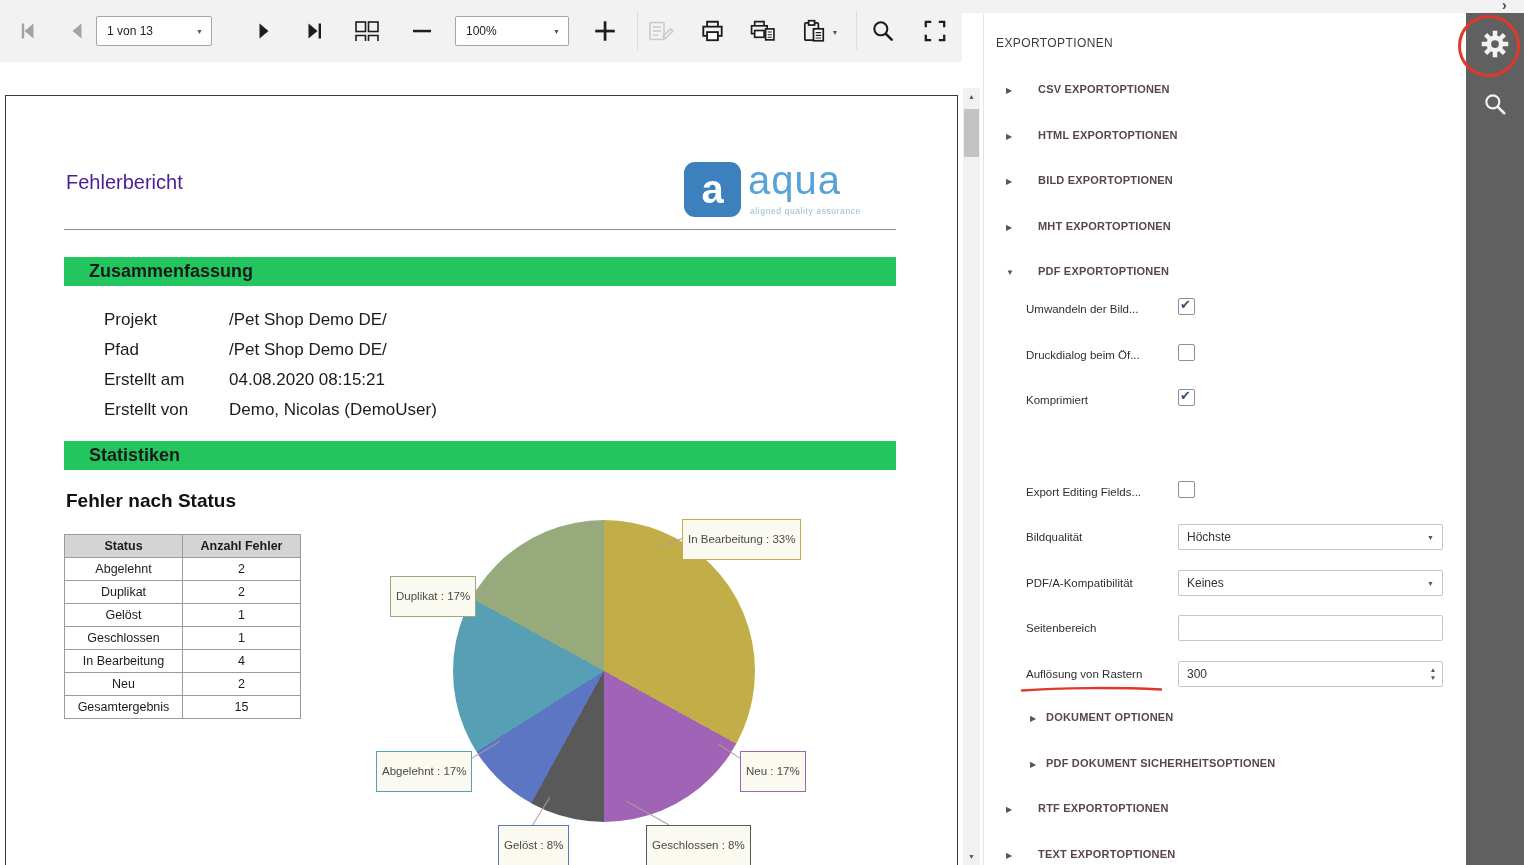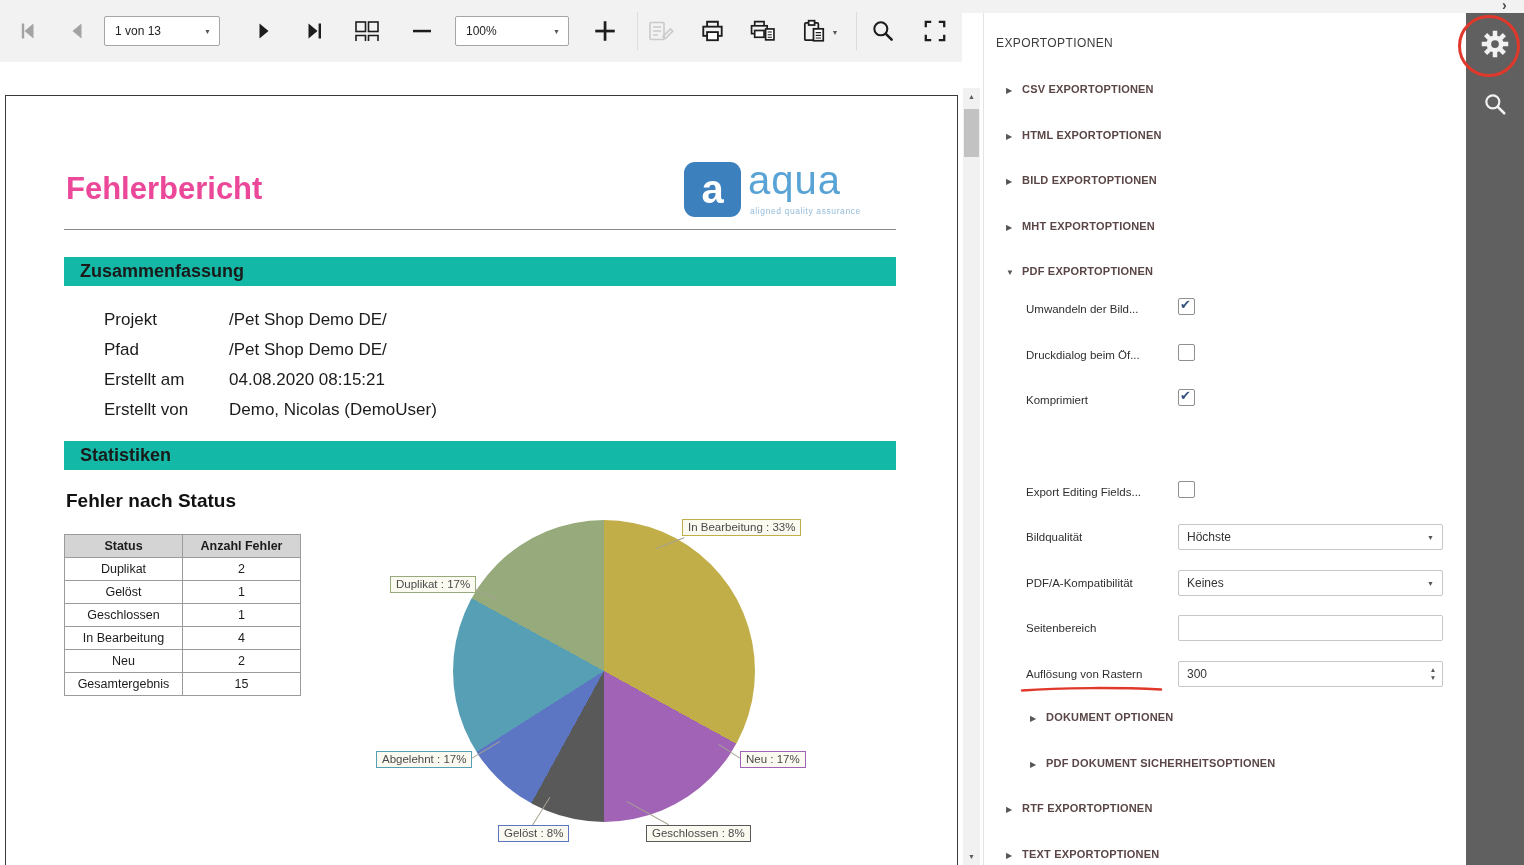--- a/index.html
+++ b/index.html
@@ -14,66 +14,66 @@
   .combo { position:absolute; top:16px; height:30px; background:#fff; border:1px solid #a6a6a6; border-radius:2px;
            display:flex; align-items:center; padding:0 8px 0 10px; cursor:pointer; }
   .combo .combo-value { flex:1; font-size:12px; color:#222; }
   .caret-glyph { font-size:7px; color:#555; line-height:7px; }
 
   
   .doc-area { position:absolute; left:0; top:62px; width:962px; height:803px; background:#fff; }
   .page { position:absolute; left:5px; top:33px; width:953px; height:900px; background:#fff;
           border:1px solid #3a3a3a; overflow:hidden; }
 
-  .report-title { position:absolute; left:60px; top:75px; font-size:31px; color:#ec4899;font-weight:bold; }
+  .report-title { position:absolute; left:60px; top:75px; font-size:20px; color:#4c1d95; }
   .title-rule { position:absolute; left:58px; top:133px; width:832px; height:1px; background:#8a8a8a; }
 
   .logo { position:absolute; left:678px; top:66px; width:180px; height:56px; }
   .logo-mark { position:absolute; left:0; top:0; width:57px; height:55px; background:#3c80be; border-radius:11px;
                color:#fff; font-size:40px; font-weight:bold; display:flex; align-items:center; justify-content:center; }
   .logo-word { position:absolute; left:64px; top:-4px; font-size:40px; color:#58a3d6; letter-spacing:1px; }
   .logo-tagline { position:absolute; left:66px; top:44px; font-size:8.5px; color:#93bcd9; letter-spacing:.6px; }
 
-  .section-bar { position:absolute; left:58px; width:832px; height:29px; background:#14b8a6;
-                 font-size:18px; font-weight:bold; color:#1a1a1a; line-height:29px; padding-left:16px; }
+  .section-bar { position:absolute; left:58px; width:832px; height:29px; background:#22c55e;
+                 font-size:18px; font-weight:bold; color:#1a1a1a; line-height:29px; padding-left:25px; }
   .sum-row { position:absolute; left:0; width:100%; height:20px; }
   .sum-label { position:absolute; left:98px; font-size:17px; color:#1c1c1c; }
   .sum-value { position:absolute; left:223px; font-size:17px; color:#1c1c1c; }
 
   .chart-heading { position:absolute; left:60px; top:394px; font-size:19px; font-weight:bold; color:#111; }
 
   table.status-table { position:absolute; left:58px; top:438px; border-collapse:collapse; }
   .status-table th, .status-table td { border:1px solid #9b9b9b; font-size:12.5px; color:#1c1c1c;
                                        text-align:center; height:23px; padding:0 4px; }
   .status-table th { background:#d4d4d4; font-weight:bold; width:118px; }
   .status-table td { background:#fff; width:118px; }
 
   .pie { position:absolute; left:447px; top:424px; width:302px; height:302px; border-radius:50%; }
-  .callout { position:absolute; font-size:11.5px; line-height:13px; padding:1px 5px; background:#fbfaf0;
+  .callout { position:absolute; font-size:11.5px; line-height:13px; padding:13px 5px; background:#fbfaf0;
              border:1px solid #999; color:#4a4a4a; white-space:nowrap; z-index:3; }
   .leader { position:absolute; height:1px; background:#a8a292; transform-origin:0 0; z-index:2; }
 
   
   .vscroll { position:absolute; left:963px; top:88px; width:17px; height:777px; background:#f1f1f1; }
   .vscroll .sc-btn { position:absolute; left:0; width:17px; height:17px; border:none; background:#f1f1f1;
                      font-size:7px; color:#5c5c5c; display:flex; align-items:center; justify-content:center; cursor:pointer; }
   .vscroll .sc-up { top:0; }
   .vscroll .sc-down { bottom:0; }
   .vscroll .sc-thumb { position:absolute; left:1px; top:21px; width:15px; height:48px; background:#c2c2c2; cursor:grab; }
 
   
   .panel-topbar { position:absolute; left:962px; top:0; width:562px; height:13px; background:#f2f2f2; z-index:4; }
   .panel-collapse { position:absolute; left:540px; top:-3px; font-size:14px; font-weight:bold; color:#4a4a4a;
                     background:none; border:none; cursor:pointer; line-height:16px; }
   .export-panel { position:absolute; left:983px; top:0; width:483px; height:865px; background:#fff;
                   border-left:1px solid #e4e4e4; z-index:3; }
   .panel-title { position:absolute; left:12px; top:36px; font-size:12px; font-weight:normal; color:#3c3c3c; letter-spacing:.4px; }
   .sec-row { position:absolute; left:0; width:100%; height:18px; cursor:pointer; }
   .sec-arrow { position:absolute; left:22px; top:4px; font-size:8px; color:#565656; }
-  .sec-label { position:absolute; left:38px; top:1px; font-size:11px; font-weight:bold; color:#5a4646; letter-spacing:.2px; }
+  .sec-label { position:absolute; left:54px; top:1px; font-size:11px; font-weight:bold; color:#5a4646; letter-spacing:.2px; }
   .sec-row.indent .sec-arrow { left:46px; }
   .sec-row.indent .sec-label { left:62px; }
   .opt-row { position:absolute; left:0; width:100%; height:30px; }
   .opt-label { position:absolute; left:42px; top:0; font-size:11.5px; color:#2f2f2f; line-height:30px; }
   .checkbox { position:absolute; left:194px; top:4px; width:17px; height:17px; background:#fff;
               border:1px solid #8f8f8f; border-radius:2px; cursor:pointer; }
   .checkbox .check-glyph { display:none; position:absolute; left:1px; top:-2px; font-size:13px; color:#35507a; }
   .checkbox.on .check-glyph { display:block; }
   .opt-input { position:absolute; left:194px; top:2px; width:265px; height:26px; border:1px solid #c6c6c6;
                border-radius:2px; background:#fff; font-size:12px; color:#333; padding:0 8px;
@@ -110,21 +110,21 @@
     </span>
   </button>
   <button class="tb-btn" style="left:58px">
     <span>
       <svg width="24" height="24" viewBox="0 0 24 24">
           <path d="M16.5 4.5 L16.5 19.5 L7.5 12 Z" fill="#a3a3a3"></path>
         </svg>
     </span>
   </button>
 
-  <div class="combo" style="left:104px; width:116px">
+  <div class="combo" style="left:96px; width:116px">
     <span class="combo-value">1 von 13</span>
     <span class="caret-glyph">▼</span>
   </div>
 
   <button class="tb-btn" style="left:245px">
     <span>
       <svg width="24" height="24" viewBox="0 0 24 24">
           <path d="M7.5 4.5 L7.5 19.5 L16.5 12 Z" fill="#1d1d1d"></path>
         </svg>
     </span>
@@ -288,20 +288,24 @@
 
     <table class="status-table">
       <thead>
         <tr>
           <th>Status</th>
           <th>Anzahl Fehler</th>
         </tr>
       </thead>
       <tbody>
         <tr>
+            <td>Abgelehnt</td>
+            <td>2</td>
+          </tr>
+        <tr>
             <td>Duplikat</td>
             <td>2</td>
           </tr>
         <tr>
             <td>Gelöst</td>
             <td>1</td>
           </tr>
         <tr>
             <td>Geschlossen</td>
             <td>1</td>

